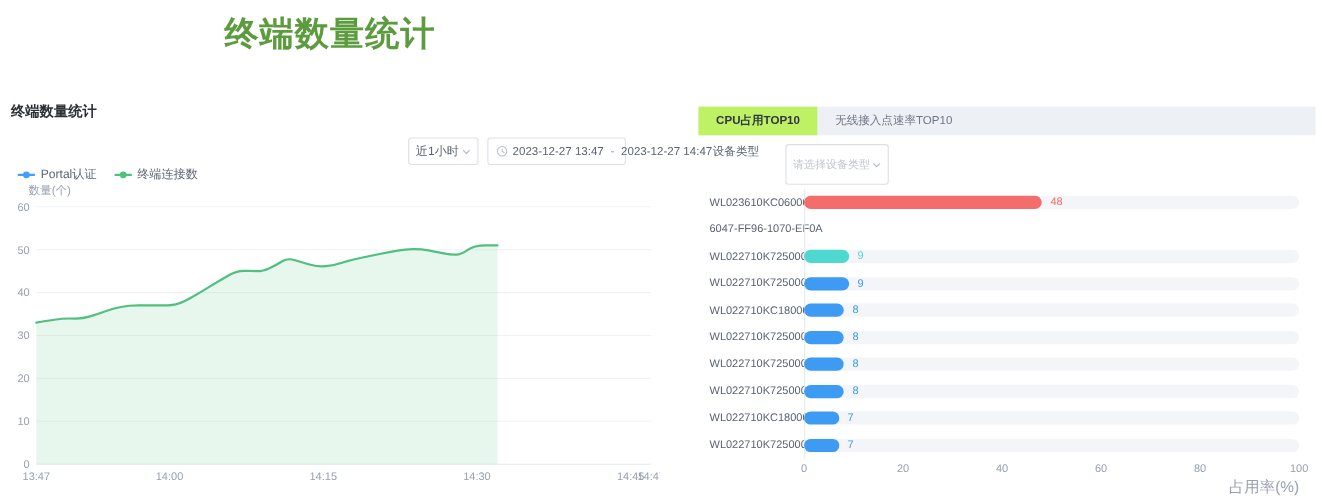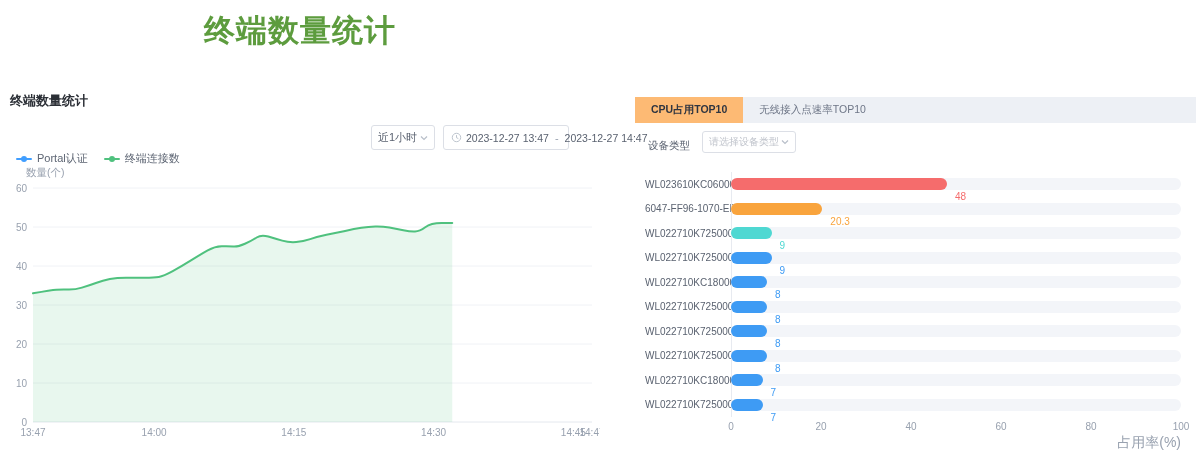--- a/index.html
+++ b/index.html
@@ -33,38 +33,38 @@
                       border-radius:50%; background:inherit; }
   .legend-label { font-size:11px; color:#5d6573; }
 
   #line-chart { position:absolute; left:0; top:160px; }
 
   
   .tabstrip { position:absolute; left:635px; top:97px; width:561px; height:26px;
               background:#edf0f5; display:flex; align-items:stretch; }
   .tab { display:flex; align-items:center; padding:0 16px; font-size:10.5px; color:#6e7687;
          cursor:pointer; white-space:nowrap; }
-  .tab.active { background:#fdba74; color:#2f3540; font-weight:bold; }
-
-  .devtype-row { position:absolute; left:648px; top:131px; display:flex; align-items:flex-end; gap:12px; }
+  .tab.active { background:#bef264; color:#2f3540; font-weight:bold; }
+
+  .devtype-row { position:absolute; left:648px; top:131px; display:flex; align-items:flex-start; gap:24px; }
   .devtype-label { font-size:10.5px; color:#5a6270; }
-  .devtype-select { width:94px; height:22px; border:1px solid #dcdfe6; border-radius:3px; background:#fff;
+  .devtype-select { width:94px; height:37px; border:1px solid #dcdfe6; border-radius:3px; background:#fff;
                     display:flex; align-items:center; justify-content:space-between; padding:0 6px; cursor:pointer; }
   .devtype-placeholder { font-size:10px; color:#c0c4cc; white-space:nowrap; overflow:hidden; }
 
   .barchart { position:absolute; left:645px; top:172px; width:536px; }
   .bar-rows { position:relative; }
   .bar-axisline { position:absolute; left:86px; top:0; bottom:0; width:1px; background:#e7eaf0; }
   .bar-row { display:flex; align-items:center; height:24.5px; }
   .bar-label { width:81px; text-align:right; font-size:10px; color:#5a6270; flex:0 0 auto;
                white-space:nowrap; }
   .bar-track { margin-left:5px; width:450px; height:12px; background:#f3f5f9; border-radius:6px;
                position:relative; flex:0 0 auto; }
   .bar-fill { position:absolute; left:0; top:0; bottom:0; border-radius:6px; }
-  .bar-value { position:absolute; top:50%; transform:translateY(-50%); font-size:10px; white-space:nowrap;margin-top:12px; }
+  .bar-value { position:absolute; top:50%; transform:translateY(-50%); font-size:10px; white-space:nowrap; }
   .bar-ticks { position:relative; margin-left:86px; width:450px; height:14px; margin-top:4px; }
   .bar-tick { position:absolute; top:0; transform:translateX(-50%); font-size:10px; color:#98a1af; }
   .bar-xlabel { position:absolute; right:0; top:262px; font-size:14px; color:#98a1af; }
 
   text { font-family:"Liberation Sans","DejaVu Sans",sans-serif; }
 </style>
 </head>
 <body>
 
 <div class="stage">
@@ -156,24 +156,20 @@
     <div class="bar-row">
       <div class="bar-label">WL023610KC06000043</div>
       <div class="bar-track" style="background: rgb(243, 245, 249);">
         <div class="bar-fill" style="width: 48%; background: rgb(245, 108, 108);"></div>
         <span class="bar-value" style="left: calc(48% + 8px); color: rgb(245, 108, 108);">48</span>
       </div>
     </div>
 
     <div class="bar-row">
       <div class="bar-label">6047-FF96-1070-EF0A</div>
-      <div class="bar-track" style="background: rgb(243, 245, 249);">
-        <div class="bar-fill" style="width: 20.3%; background: rgb(249, 164, 61);"></div>
-        <span class="bar-value" style="left: calc(20.3% + 8px); color: rgb(249, 164, 61);">20.3</span>
-      </div>
     </div>
 
     <div class="bar-row">
       <div class="bar-label">WL022710K725000102</div>
       <div class="bar-track" style="background: rgb(243, 245, 249);">
         <div class="bar-fill" style="width: 9%; background: rgb(79, 216, 210);"></div>
         <span class="bar-value" style="left: calc(9% + 8px); color: rgb(79, 216, 210);">9</span>
       </div>
     </div>
 

